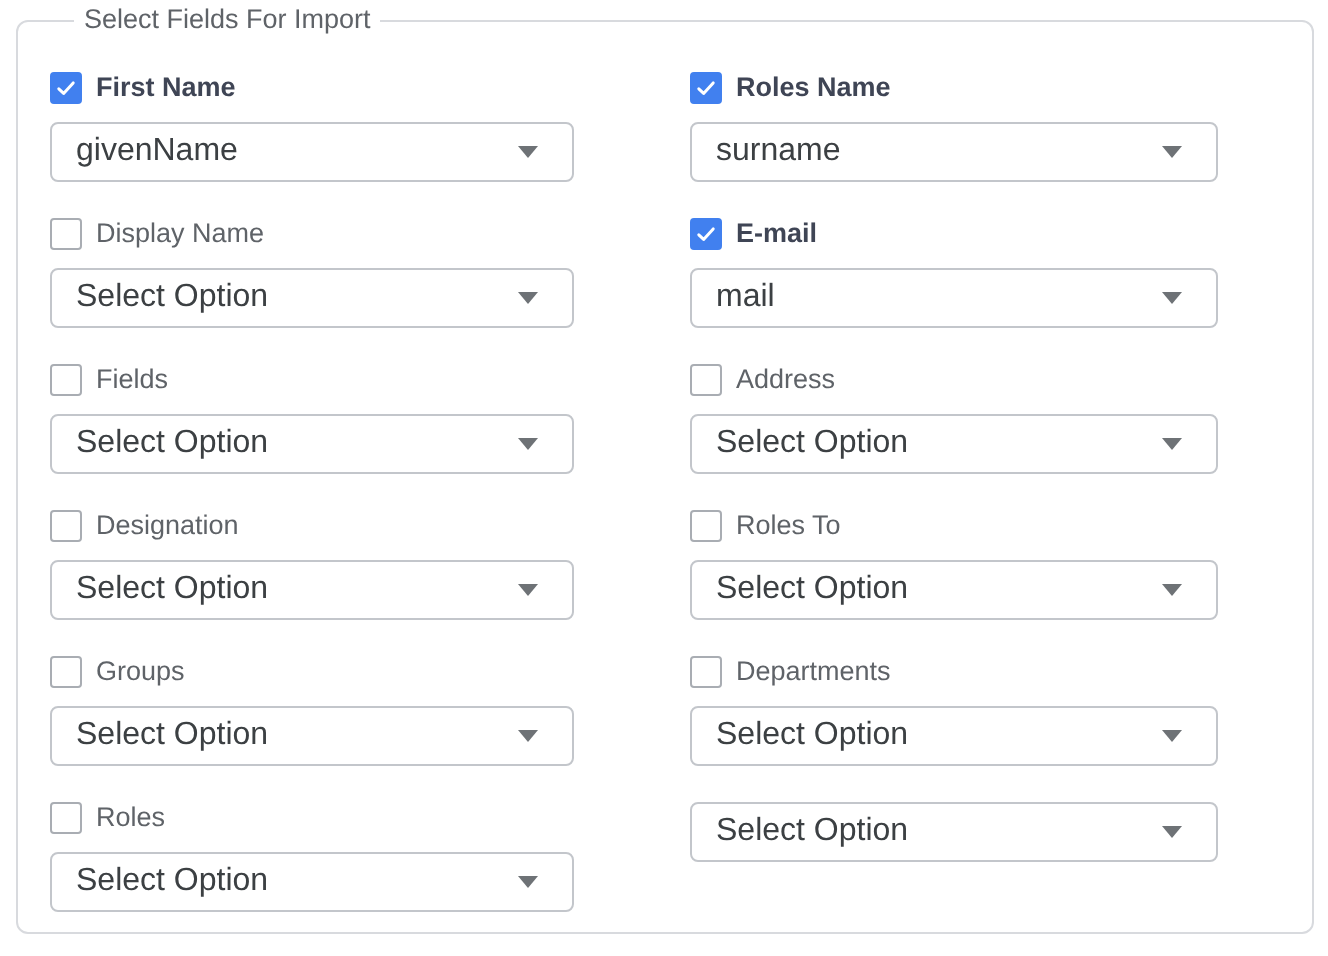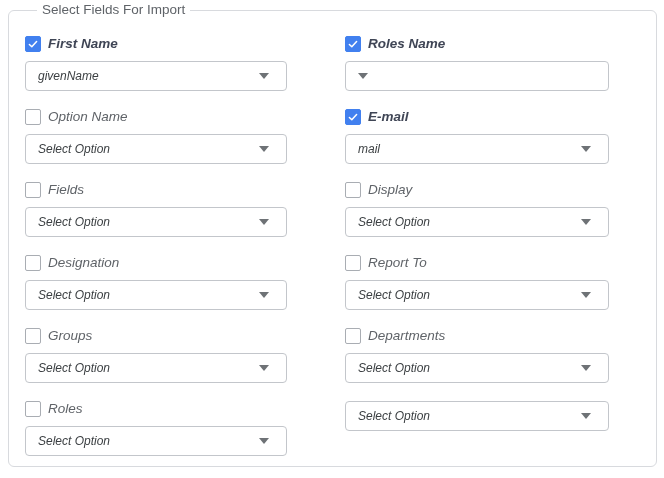--- a/index.html
+++ b/index.html
@@ -24,21 +24,21 @@
     width:649px;height:465px;box-sizing:border-box;
     border:1px solid var(--panel-border);
     border-radius:6px;
     margin:0;padding:0 24px 10px 16px;
   }
   legend.panel-legend{
     margin-left:12px;padding:0 5px;
     font-size:13.5px;line-height:16px;color:var(--legend-text);
   }
   .columns{display:flex;gap:58px;margin-top:18px;}
-  .col{flex:0 0 auto;font-style:italic;}
+  .col{flex:0 0 auto;}
   .col-left{width:262px;}
   .col-right{width:264px;}
   .field-group{height:55px;}
   .field-group + .field-group{margin-top:18px;}
   .check-row{
     display:flex;align-items:center;gap:7px;height:16px;cursor:pointer;
   }
   .checkbox{
     width:16px;height:16px;box-sizing:border-box;flex:0 0 auto;
     border:1.5px solid var(--checkbox-border);border-radius:2px;background:#fff;
@@ -54,21 +54,21 @@
     white-space:nowrap;
   }
   .field-group.checked .field-label{color:var(--checked-label);font-weight:700;}
   .select{
     margin-top:9px;height:30px;box-sizing:border-box;
     border:1px solid var(--select-border);border-radius:4px;background:#fff;
     display:flex;align-items:center;justify-content:space-between;
     padding:0 17px 0 12px;cursor:pointer;
   }
   .select-value{
-    font-size:12px;color:var(--select-text);line-height:28px;white-space:nowrap;
+    font-size:16px;color:var(--select-text);line-height:28px;white-space:nowrap;
   }
   .caret{
     width:0;height:0;flex:0 0 auto;
     border-left:5px solid transparent;border-right:5px solid transparent;
     border-top:6px solid var(--caret);
   }
 </style>
 </head>
 <body>
 
@@ -89,21 +89,21 @@
       <span class="select-value">givenName</span>
       <span class="caret"></span>
     </div>
   </div>
 
   <div class="field-group">
     <label class="check-row">
       <span class="checkbox">
         
       </span>
-      <span class="field-label">Option Name</span>
+      <span class="field-label">Display Name</span>
     </label>
     <div class="select">
       <span class="select-value">Select Option</span>
       <span class="caret"></span>
     </div>
   </div>
 
   <div class="field-group">
     <label class="check-row">
       <span class="checkbox">
@@ -160,20 +160,21 @@
   <div class="field-group checked">
     <label class="check-row">
       <span class="checkbox">
         <svg viewBox="0 0 16 16">
           <path d="M3.2 8.6 L6.4 11.6 L12.8 4.6" fill="none" stroke="#ffffff" stroke-width="2" stroke-linecap="round" stroke-linejoin="round"></path>
         </svg>
       </span>
       <span class="field-label">Roles Name</span>
     </label>
     <div class="select">
+      <span class="select-value">surname</span>
       <span class="caret"></span>
     </div>
   </div>
 
   <div class="field-group checked">
     <label class="check-row">
       <span class="checkbox">
         <svg viewBox="0 0 16 16">
           <path d="M3.2 8.6 L6.4 11.6 L12.8 4.6" fill="none" stroke="#ffffff" stroke-width="2" stroke-linecap="round" stroke-linejoin="round"></path>
         </svg>
@@ -184,34 +185,34 @@
       <span class="select-value">mail</span>
       <span class="caret"></span>
     </div>
   </div>
 
   <div class="field-group">
     <label class="check-row">
       <span class="checkbox">
         
       </span>
-      <span class="field-label">Display</span>
-    </label>
-    <div class="select">
-      <span class="select-value">Select Option</span>
-      <span class="caret"></span>
-    </div>
-  </div>
-
-  <div class="field-group">
-    <label class="check-row">
-      <span class="checkbox">
-        
-      </span>
-      <span class="field-label">Report To</span>
+      <span class="field-label">Address</span>
+    </label>
+    <div class="select">
+      <span class="select-value">Select Option</span>
+      <span class="caret"></span>
+    </div>
+  </div>
+
+  <div class="field-group">
+    <label class="check-row">
+      <span class="checkbox">
+        
+      </span>
+      <span class="field-label">Roles To</span>
     </label>
     <div class="select">
       <span class="select-value">Select Option</span>
       <span class="caret"></span>
     </div>
   </div>
 
   <div class="field-group">
     <label class="check-row">
       <span class="checkbox">

